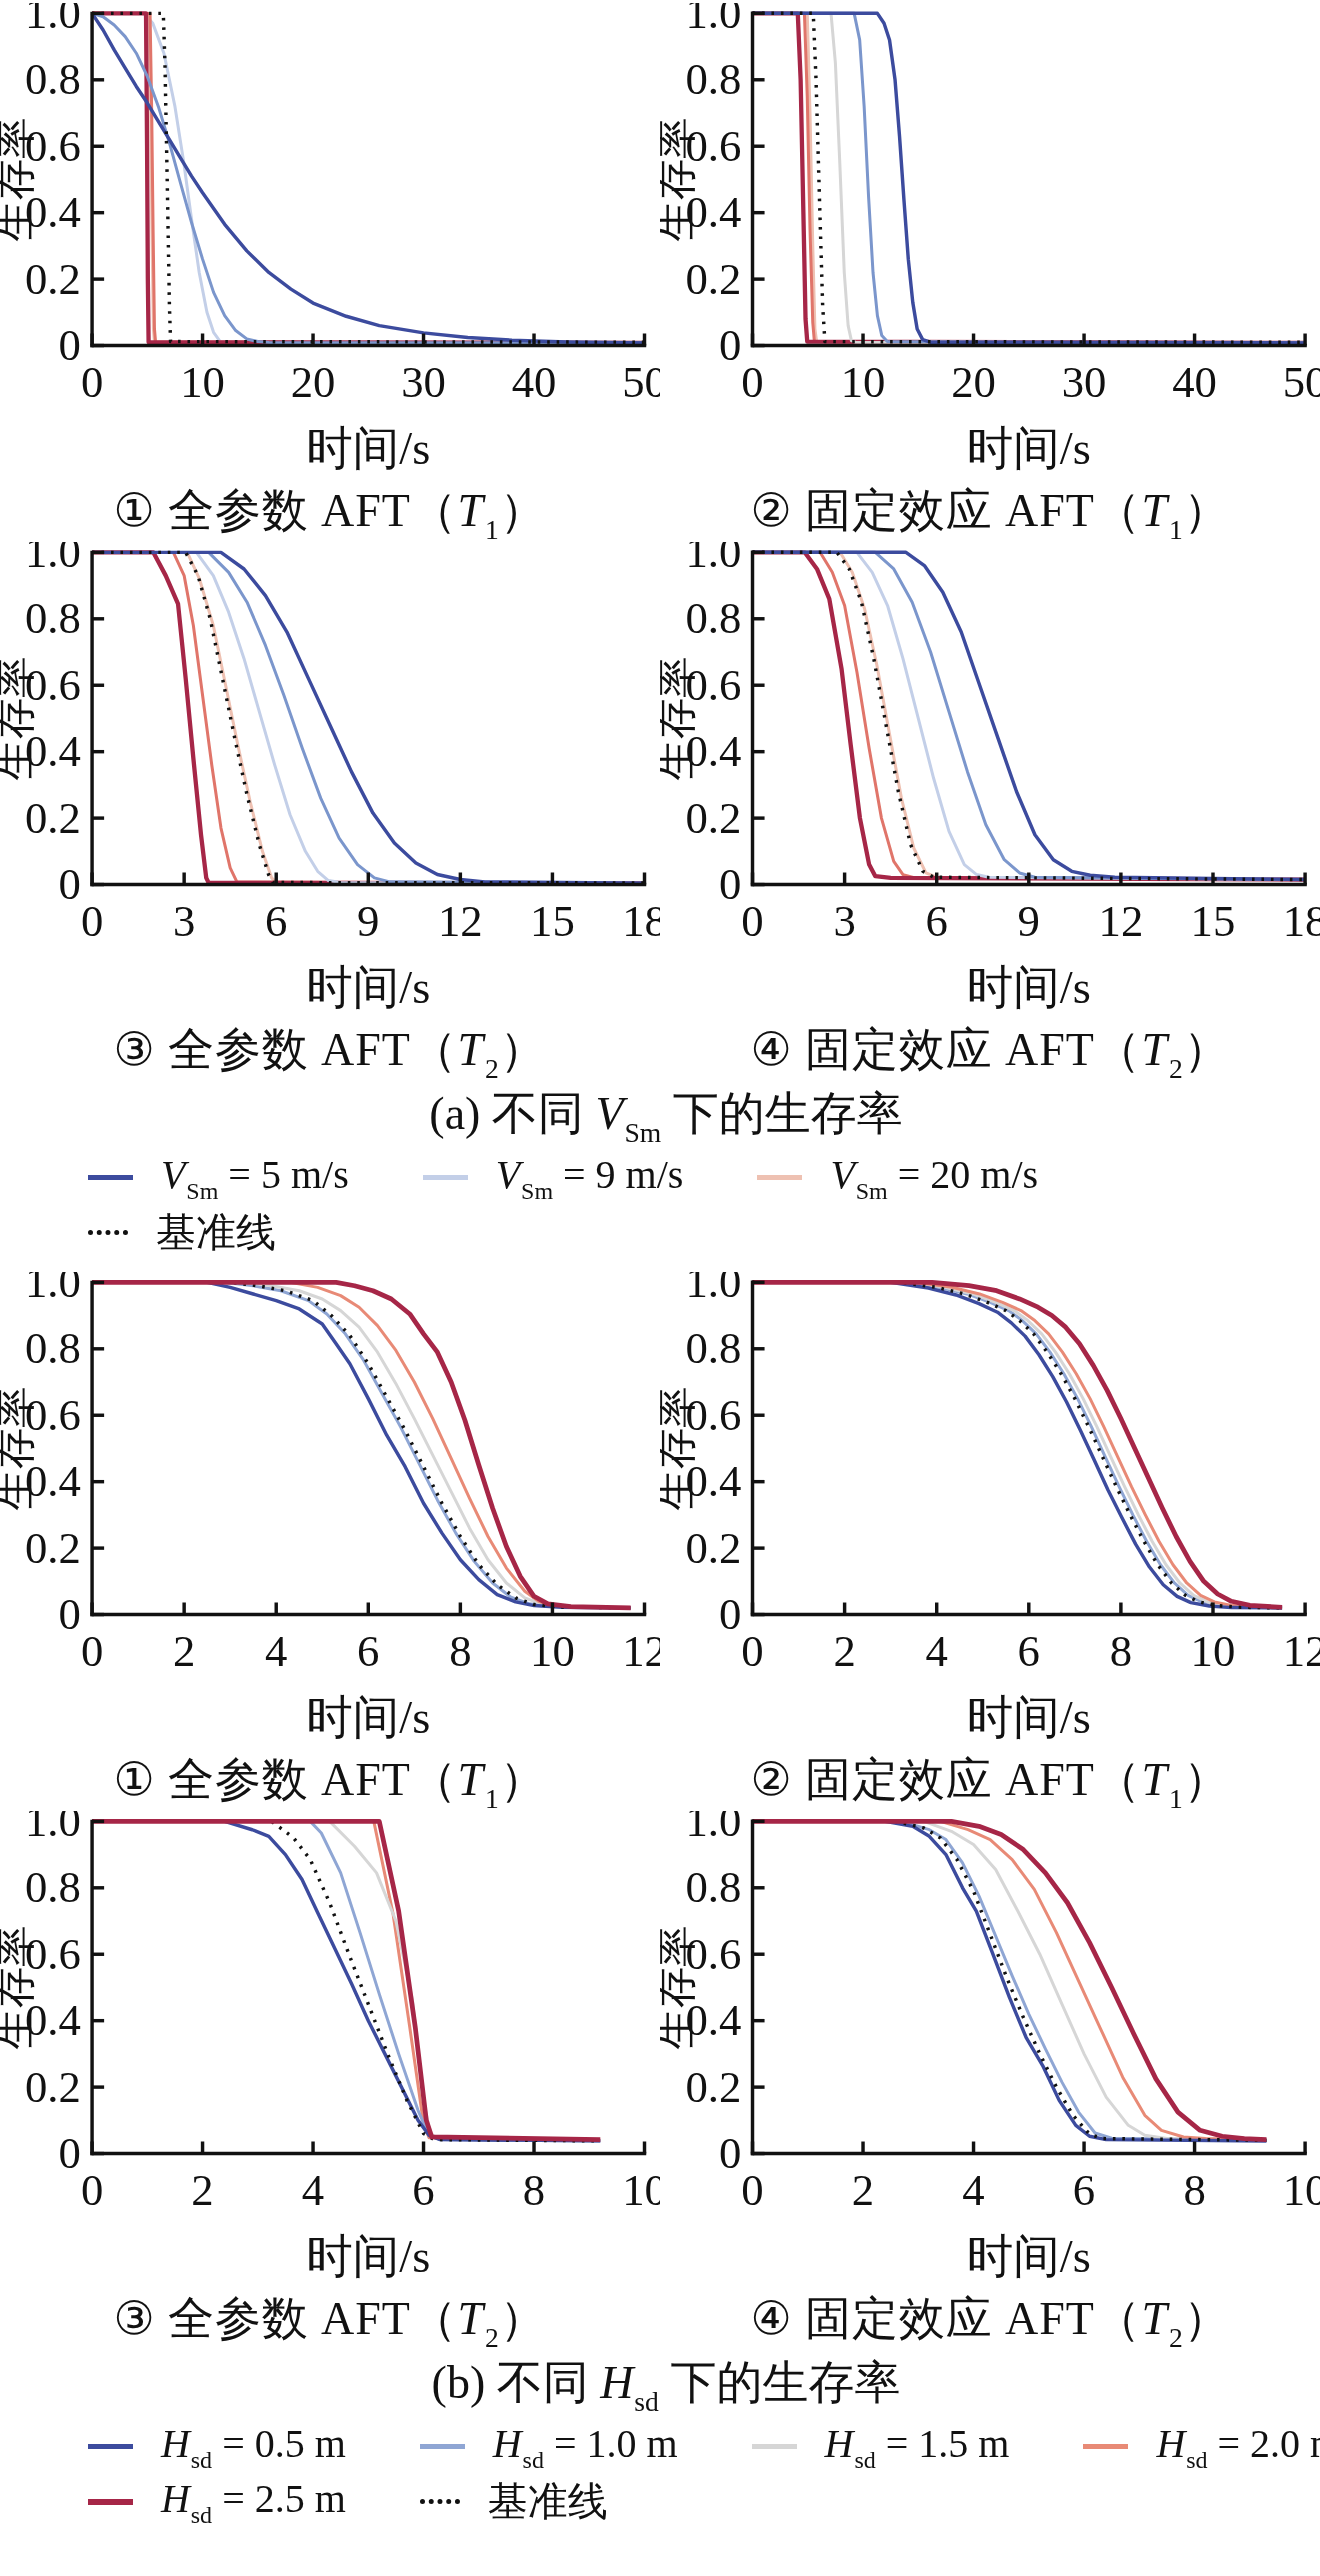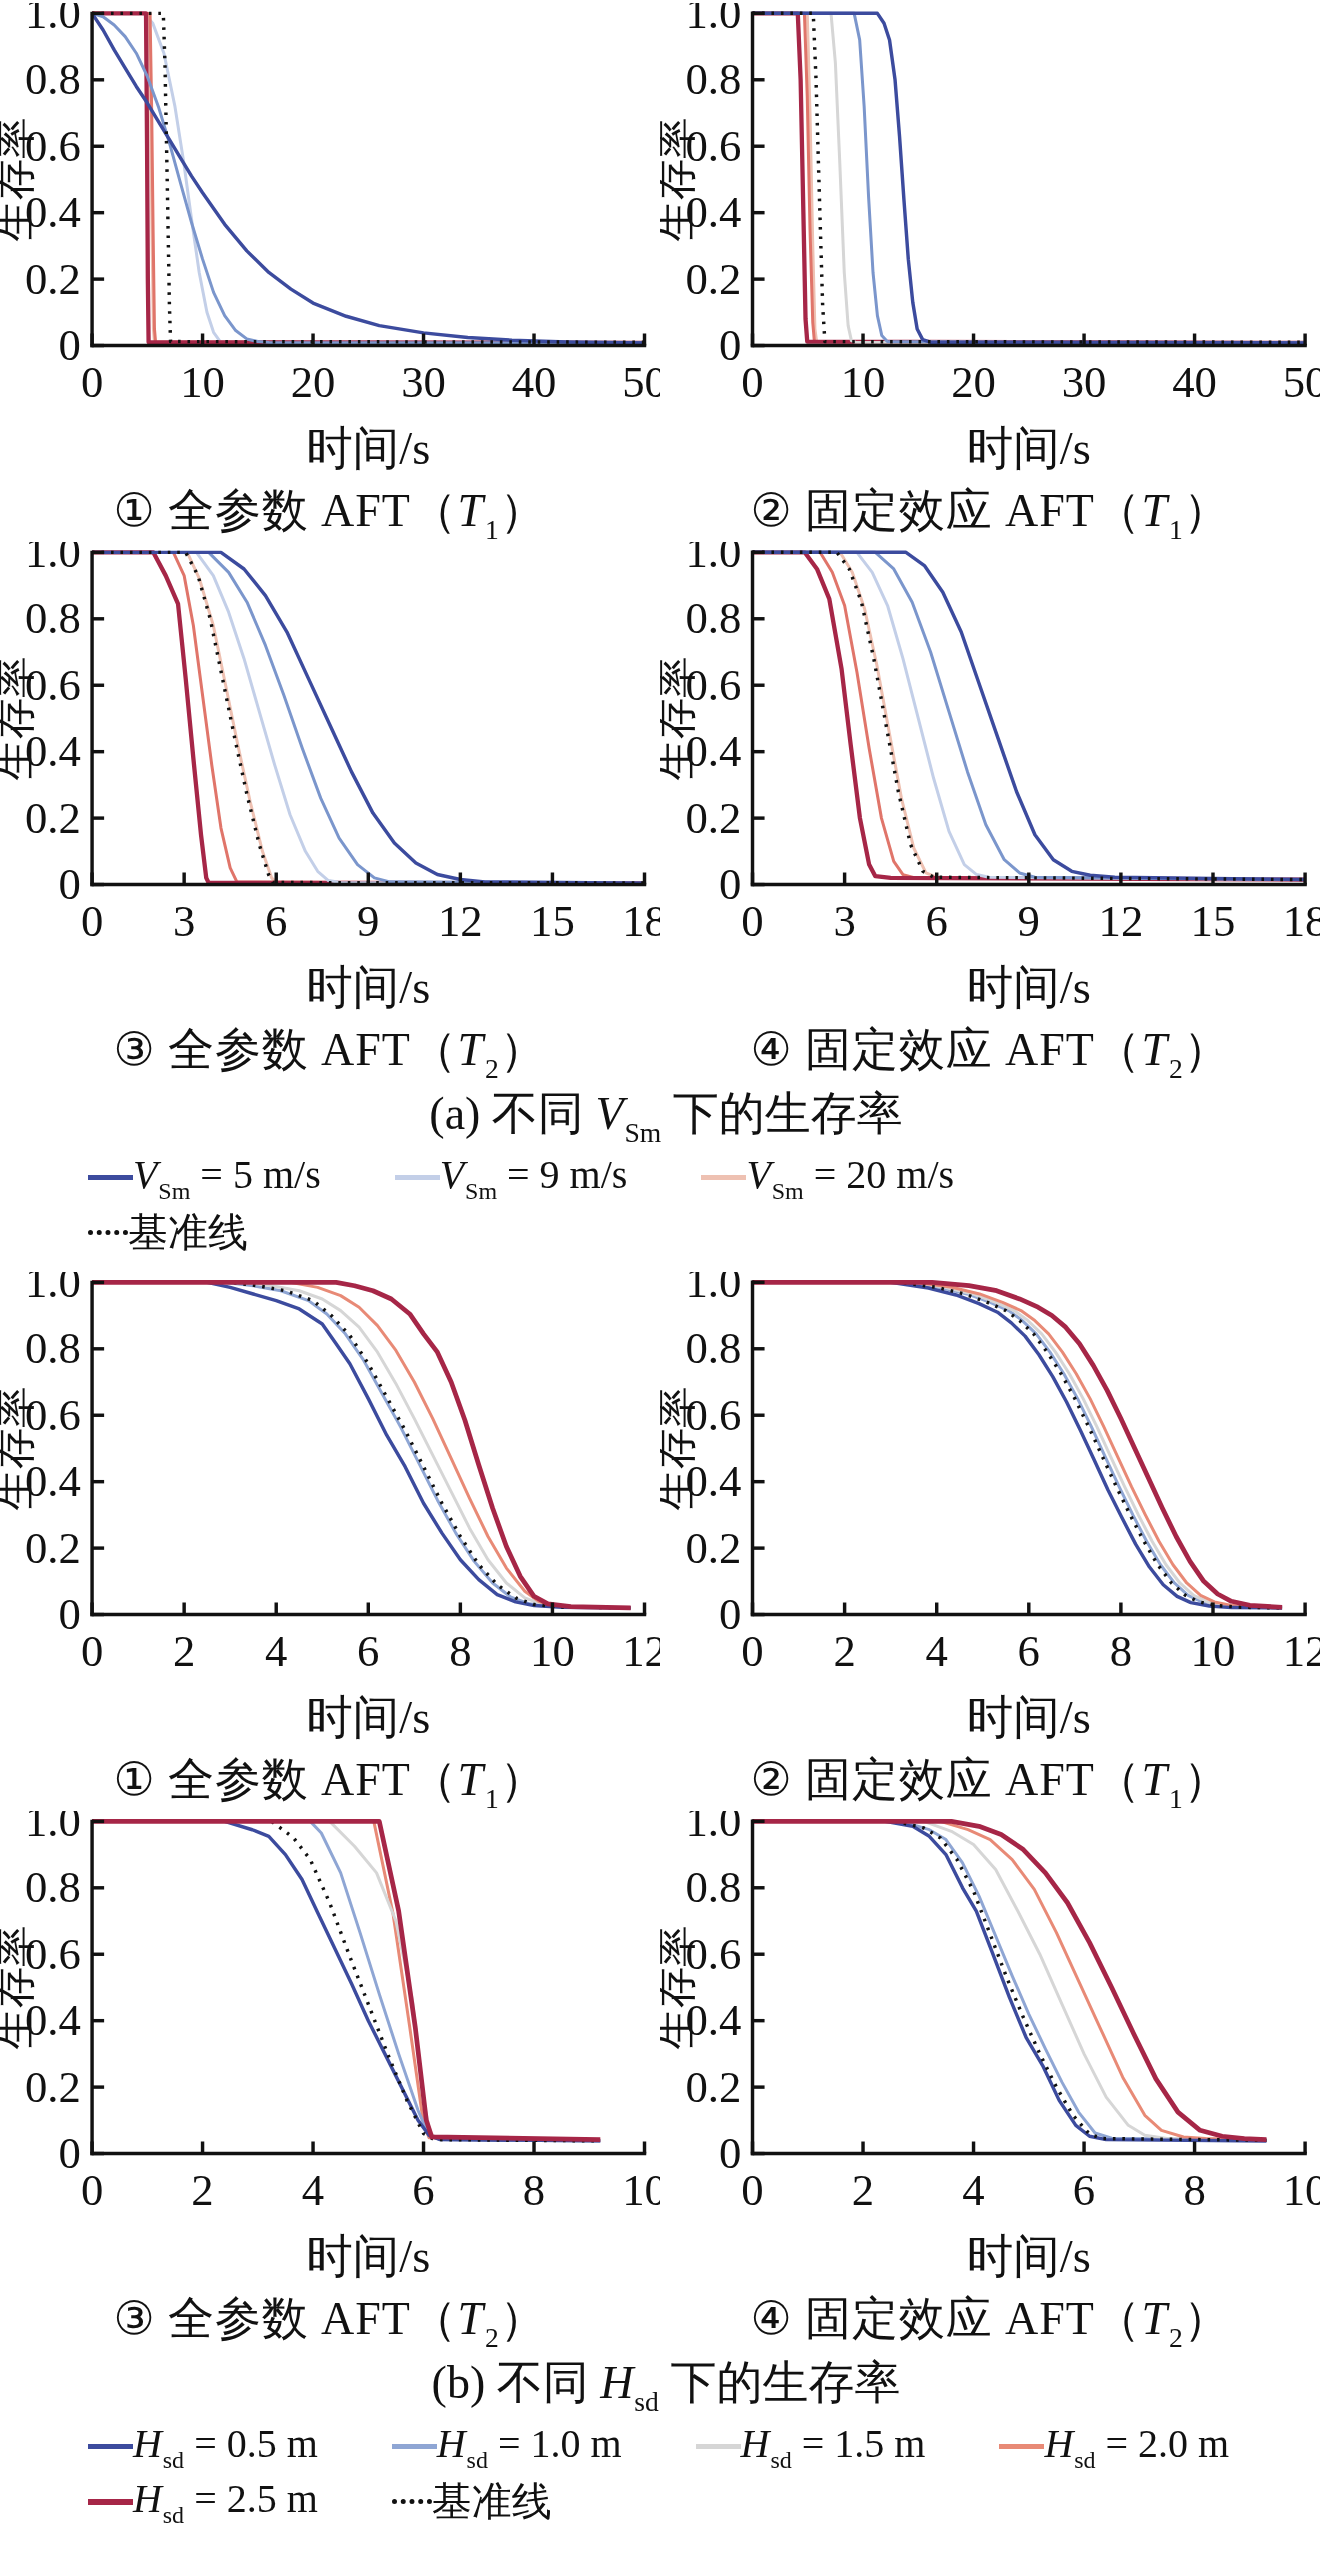--- a/index.html
+++ b/index.html
@@ -7,21 +7,21 @@
        font-family:"Liberation Serif","DejaVu Serif","DejaVu Sans",serif;color:#111;}
   .figure{padding-top:3.4px;}
   .charts-grid{display:grid;grid-template-columns:660px 661px;}
   .chart-block{display:flex;flex-direction:column;align-items:stretch;}
   .chart-svg{width:100%;height:482px;display:block;}
   .chart-caption{height:57px;font-size:46px;text-align:center;line-height:52px;
                  letter-spacing:0.9px;white-space:nowrap;}
   .section-caption{height:69px;line-height:65px;text-align:center;font-size:46px;margin-left:12px;}
   .legend{padding-left:88px;margin-bottom:12px;}
   .legend-row{display:flex;align-items:center;height:55px;gap:74px;}
-  .legend-item{display:flex;align-items:center;gap:0;font-size:40px;white-space:nowrap;}
+  .legend-item{display:flex;align-items:center;gap:28px;font-size:40px;white-space:nowrap;}
   .swatch{display:inline-block;width:45px;height:0;}
   .it{font-style:italic;}
   .sb{font-size:0.60em;vertical-align:-0.45em;margin-left:0.9px;}
   section{display:block;}
 </style>
 </head>
 <body>
 
 <div class="figure">
   <section>

